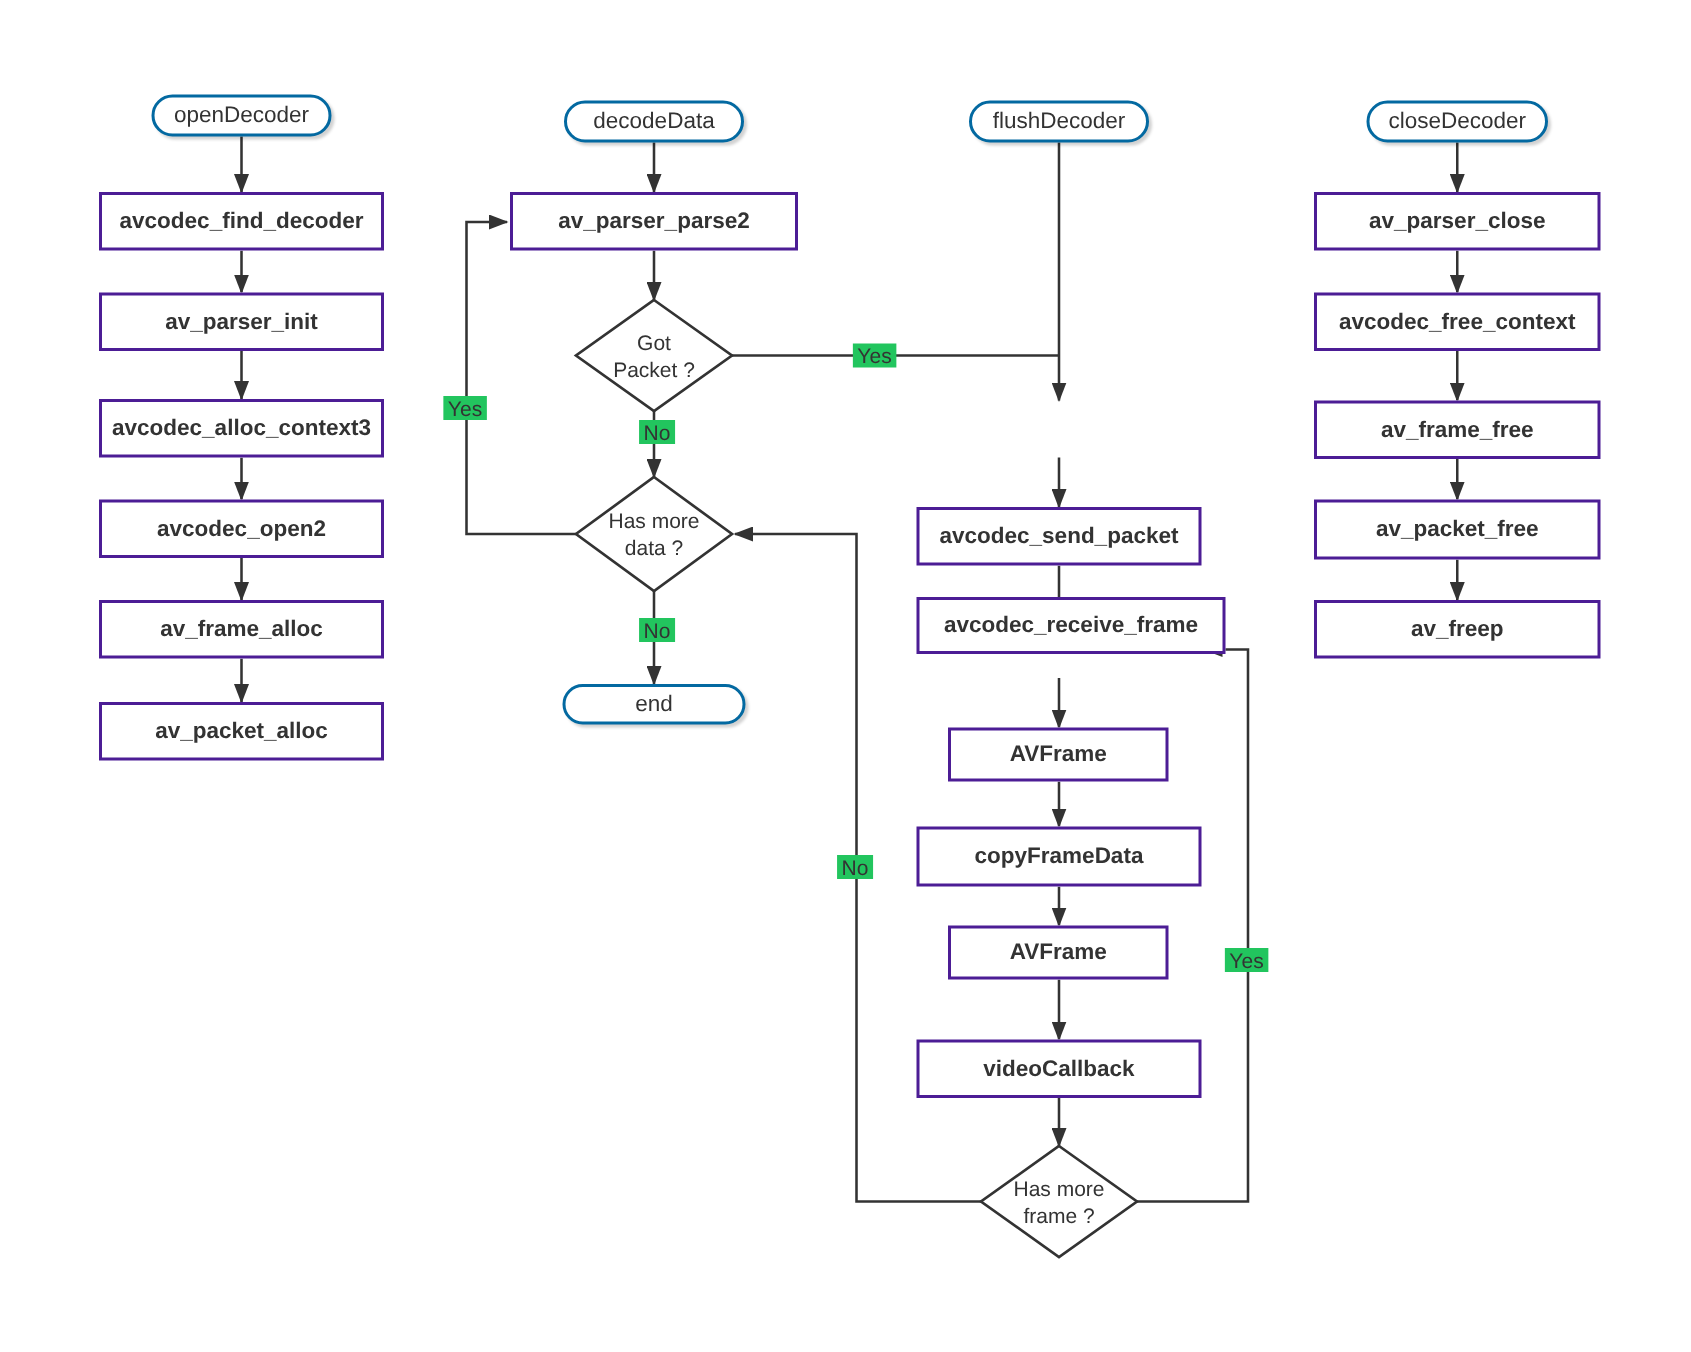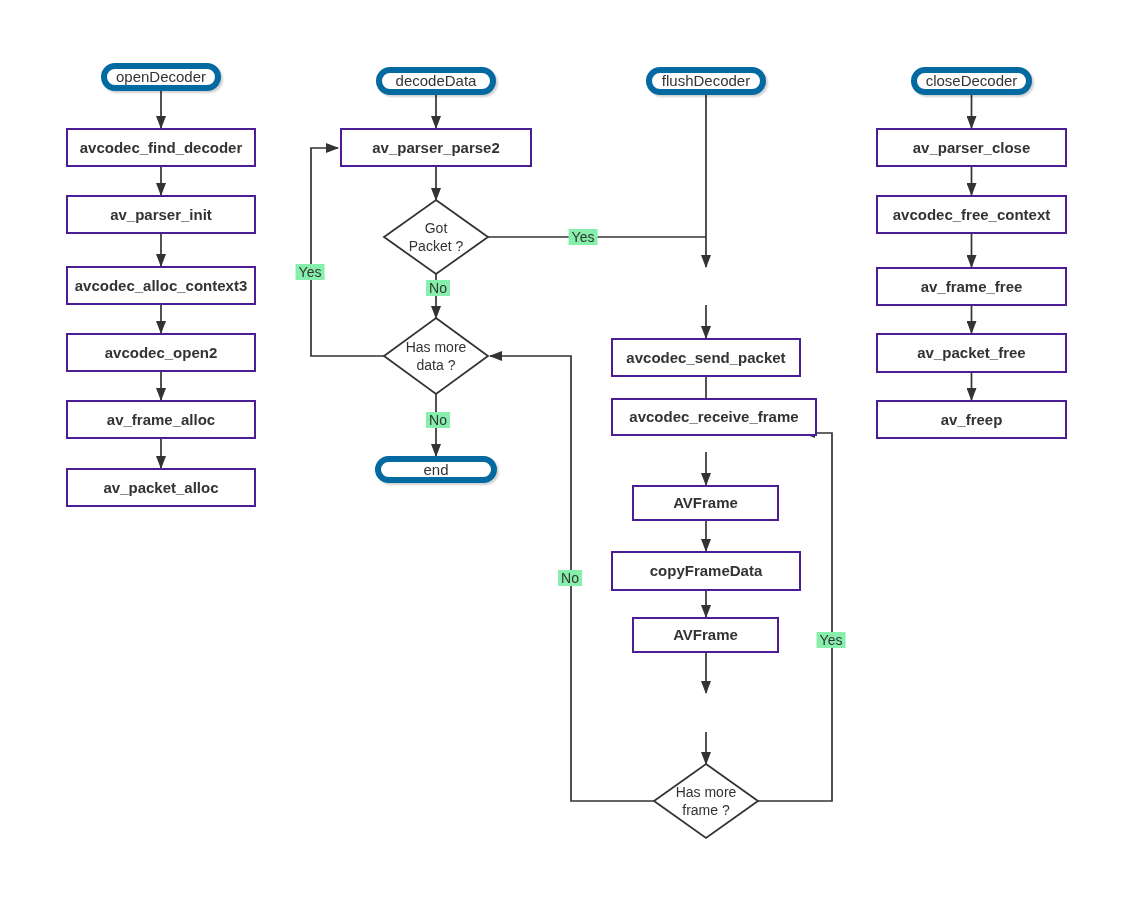--- a/index.html
+++ b/index.html
@@ -42,37 +42,37 @@
     font-size: 15px;
     line-height: 1.15;
     background: #ffffff;
     white-space: nowrap;
   }
   .rect {
     border: 2px solid #4c1d95;
     font-weight: bold;
   }
   .stadium {
-    border: 6px solid #0369a1;
+    border: 2px solid #0369a1;
     border-radius: 14px;
     box-shadow: 2px 2px 2px rgba(0,0,0,0.18);
   }
   .dlabel {
     position: absolute;
     transform: translate(-50%, -50%);
     text-align: center;
     font-size: 14px;
     line-height: 18px;
     white-space: nowrap;
   }
   .dlabel span { display: block; }
   .elabel {
     position: absolute;
     transform: translate(-50%, -50%);
-    background: #86efac;
+    background: #22c55e;
     padding: 0 3px;
     font-size: 14px;
     line-height: 16px;
     white-space: nowrap;
   }
 </style>
 </head>
 <body>
 
 <div class="canvas">
@@ -131,20 +131,21 @@
   <div class="node stadium" style="left:376px;top:67px;width:120px;height:28px">decodeData</div>
   <div class="node rect" style="left:340px;top:128px;width:192px;height:39px">av_parser_parse2</div>
   <div class="node stadium" style="left:375px;top:456px;width:122px;height:27px">end</div>
 
   <div class="node stadium" style="left:646px;top:67px;width:120px;height:28px">flushDecoder</div>
   <div class="node rect" style="left:611px;top:338px;width:190px;height:39px">avcodec_send_packet</div>
   <div class="node rect" style="left:611px;top:398px;width:206px;height:38px">avcodec_receive_frame</div>
   <div class="node rect" style="left:632px;top:485px;width:147px;height:36px">AVFrame</div>
   <div class="node rect" style="left:611px;top:551px;width:190px;height:40px">copyFrameData</div>
   <div class="node rect" style="left:632px;top:617px;width:147px;height:36px">AVFrame</div>
+  <div class="node rect" style="left:611px;top:693px;width:190px;height:39px">videoCallback</div>
 
   <div class="node stadium" style="left:911px;top:67px;width:121px;height:28px">closeDecoder</div>
   <div class="node rect" style="left:876px;top:128px;width:191px;height:39px">av_parser_close</div>
   <div class="node rect" style="left:876px;top:195px;width:191px;height:39px">avcodec_free_context</div>
   <div class="node rect" style="left:876px;top:267px;width:191px;height:39px">av_frame_free</div>
   <div class="node rect" style="left:876px;top:333px;width:191px;height:40px">av_packet_free</div>
   <div class="node rect" style="left:876px;top:400px;width:191px;height:39px">av_freep</div>
 
   <div class="dlabel" style="left:436px;top:237px">
     <span>Got</span>

